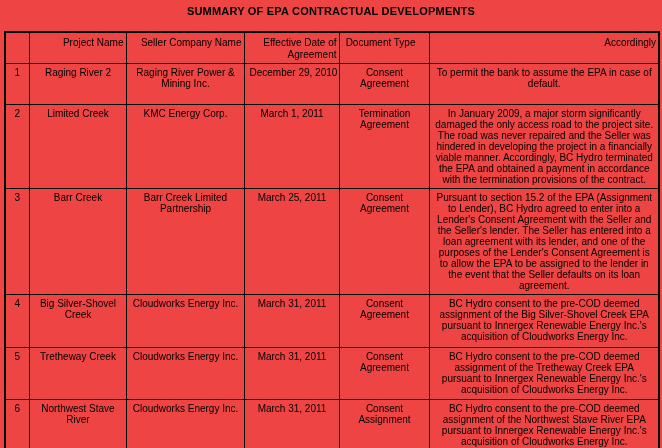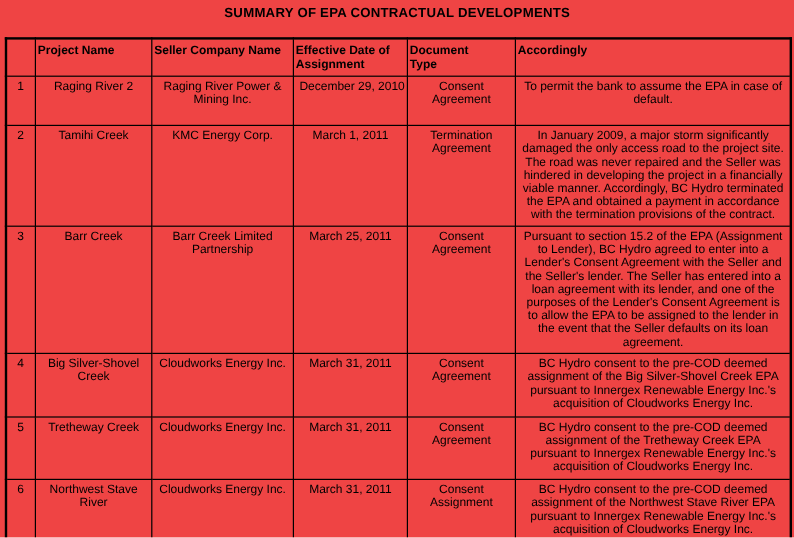--- a/index.html
+++ b/index.html
@@ -29,22 +29,22 @@
     margin: 14px 0 0 4px;
     border: 2px solid #000000;
   }
   .epa-table th, .epa-table td {
     border: 1px solid #000000;
     font-size: 10px;
     vertical-align: top;
     overflow: hidden;
   }
   .epa-table th {
-    font-weight: bold;
-    text-align: left;
+    font-weight: normal;
+    text-align: right;
     padding: 4px 2px 3px 2px;
     line-height: 11.5px;
     height: 20px;
   }
   .epa-table th.pad-wide { padding-right: 13px; }
   .epa-table td {
     padding: 3px 4px 3px 5px;
     line-height: 11px;
     text-align: center;
   }
@@ -74,37 +74,37 @@
       <col style="width:118px">
       <col style="width:95px">
       <col style="width:90px">
       <col style="width:230px">
     </colgroup>
     <thead>
       <tr>
         <th></th>
         <th>Project Name</th>
         <th>Seller Company Name</th>
-        <th>Effective Date of Assignment</th>
+        <th>Effective Date of Agreement</th>
         <th class="pad-wide">Document Type</th>
         <th>Accordingly</th>
       </tr>
     </thead>
     <tbody>
       <tr class="r1">
         <td class="num-col">1</td>
         <td>Raging River 2</td>
         <td>Raging River Power &amp; Mining Inc.</td>
         <td class="date-col">December 29, 2010</td>
         <td>Consent Agreement</td>
         <td>To permit the bank to assume the EPA in case of default.</td>
       </tr>
       <tr class="r2">
         <td class="num-col">2</td>
-        <td>Tamihi Creek</td>
+        <td>Limited Creek</td>
         <td>KMC Energy Corp.</td>
         <td class="date-col">March 1, 2011</td>
         <td>Termination Agreement</td>
         <td>In January 2009, a major storm significantly damaged the only access road to the project site. The road was never repaired and the Seller was hindered in developing the project in a financially viable manner. Accordingly, BC Hydro terminated the EPA and obtained a payment in accordance with the termination provisions of the contract.</td>
       </tr>
       <tr class="r3">
         <td class="num-col">3</td>
         <td>Barr Creek</td>
         <td>Barr Creek Limited Partnership</td>
         <td class="date-col">March 25, 2011</td>

